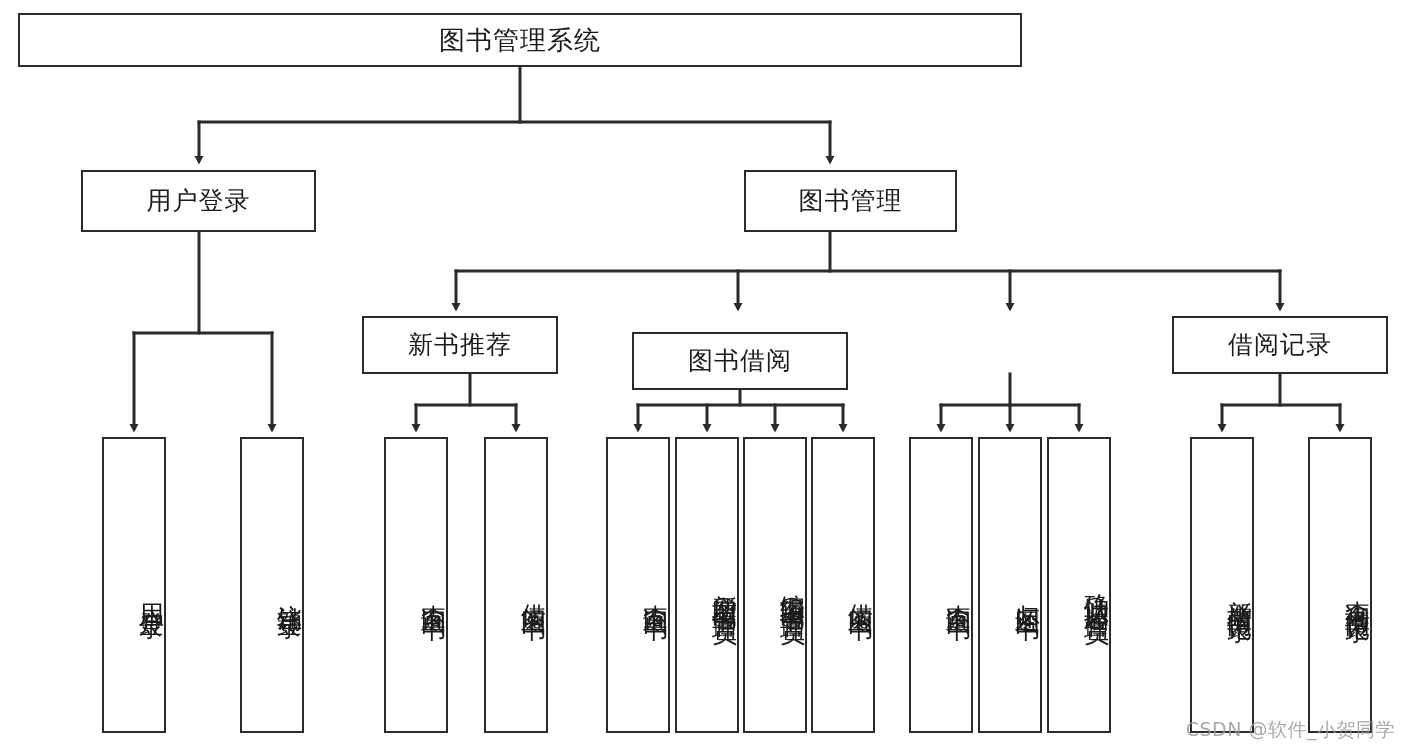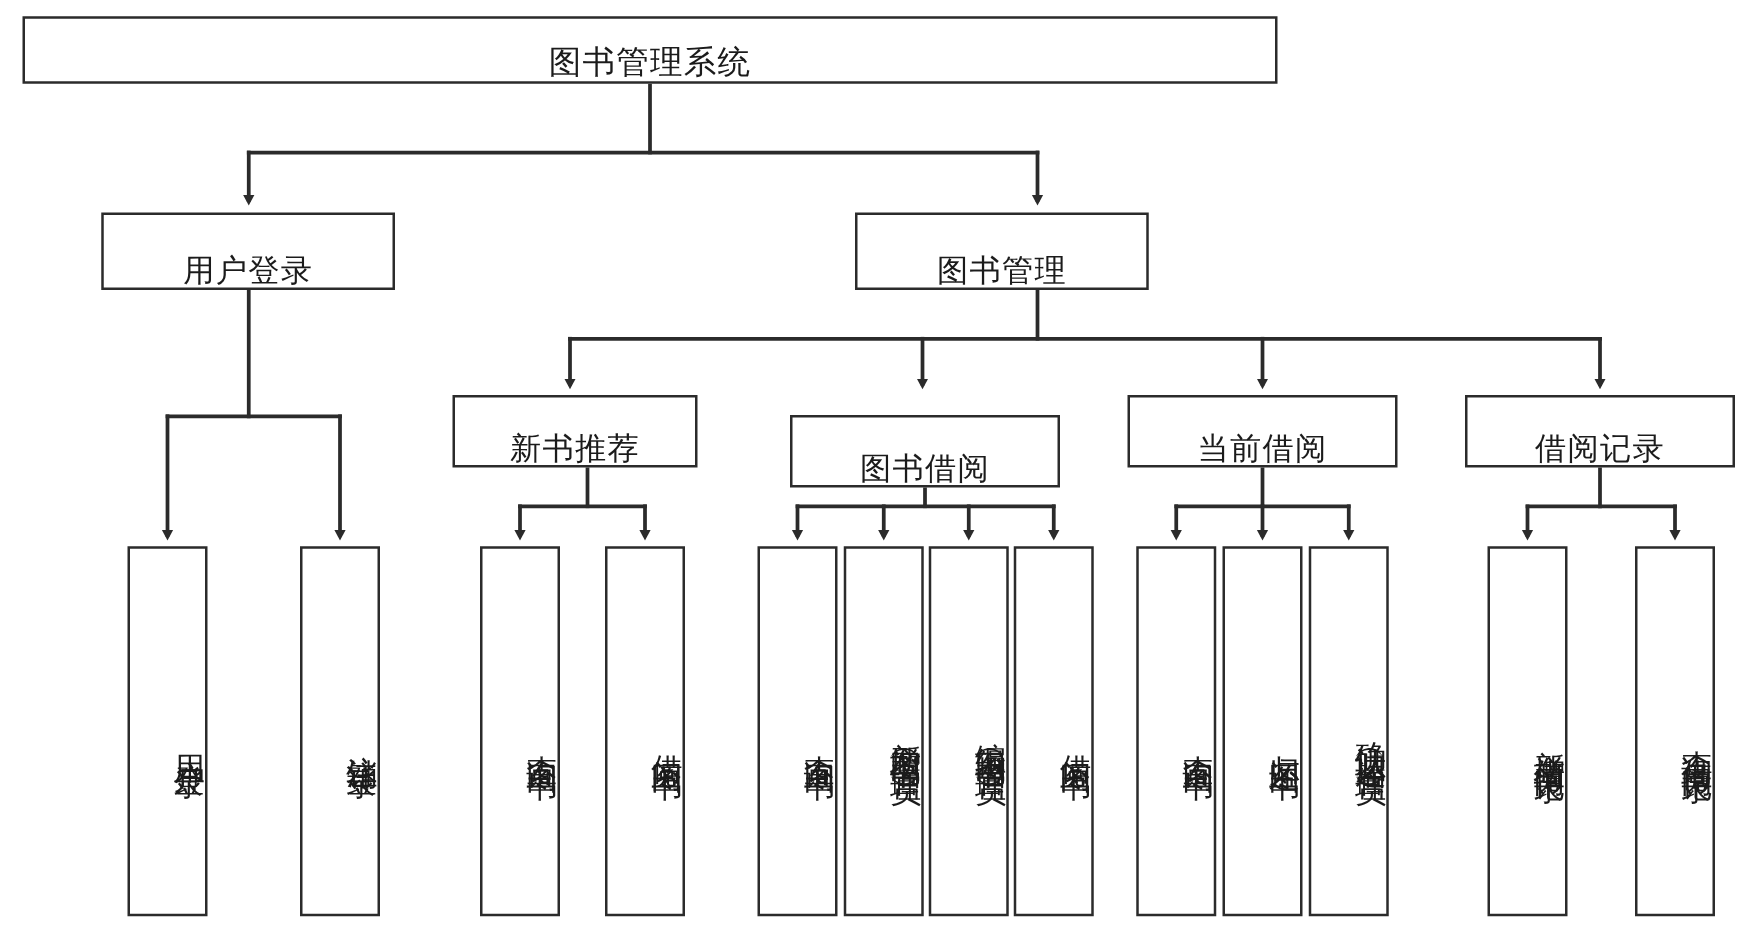--- a/index.html
+++ b/index.html
@@ -21,21 +21,21 @@
     width:1405px;
     height:747px;
     pointer-events:none;
   }
   .node{
     position:absolute;
     box-sizing:border-box;
     background:#ffffff;
     border:2.5px solid #2b2b2b;
     display:flex;
-    align-items:flex-end;
+    align-items:center;
     justify-content:center;
     color:#1b1b1b;
   }
   .node.h{
     font-size:25px;
     line-height:1.1;
     letter-spacing:1px;
   }
   .node.h.root{font-size:26px;}
   .node.v{
@@ -120,32 +120,29 @@
     </g>
   </svg>
 
   <div class="node h root" style="left:18px;top:13px;width:1004px;height:54px;">
     <span>图书管理系统</span>
   </div>
 
   <div class="node h" style="left:81px;top:170px;width:235px;height:62px;">
     <span>用户登录</span>
   </div>
-  <div class="node h" style="left:684px;top:170px;width:235px;height:62px;">
+  <div class="node h" style="left:744px;top:170px;width:213px;height:62px;">
     <span>图书管理</span>
   </div>
 
   <div class="node h" style="left:362px;top:316px;width:196px;height:58px;">
     <span>新书推荐</span>
   </div>
   <div class="node h" style="left:632px;top:316px;width:216px;height:58px;margin-top:16px;">
     <span>图书借阅</span>
-  </div>
-  <div class="node h" style="left:902px;top:316px;width:216px;height:58px;">
-    <span>当前借阅</span>
   </div>
   <div class="node h" style="left:1172px;top:316px;width:216px;height:58px;">
     <span>借阅记录</span>
   </div>
 
   <div class="node v" style="left:102px;top:437px;width:64px;height:296px;">
     <span class="vtext">用户登录</span>
   </div>
   <div class="node v" style="left:240px;top:437px;width:64px;height:296px;">
     <span class="vtext">注销登录</span>
@@ -181,13 +178,14 @@
     <span class="vtext">确认归还（管理员）</span>
   </div>
 
   <div class="node v" style="left:1190px;top:437px;width:64px;height:296px;">
     <span class="vtext">新增借阅记录</span>
   </div>
   <div class="node v" style="left:1308px;top:437px;width:64px;height:296px;">
     <span class="vtext">查询借阅记录</span>
   </div>
 
+  <div class="watermark">CSDN @软件_小贺同学</div>
 </div>
 
 </body></html>

